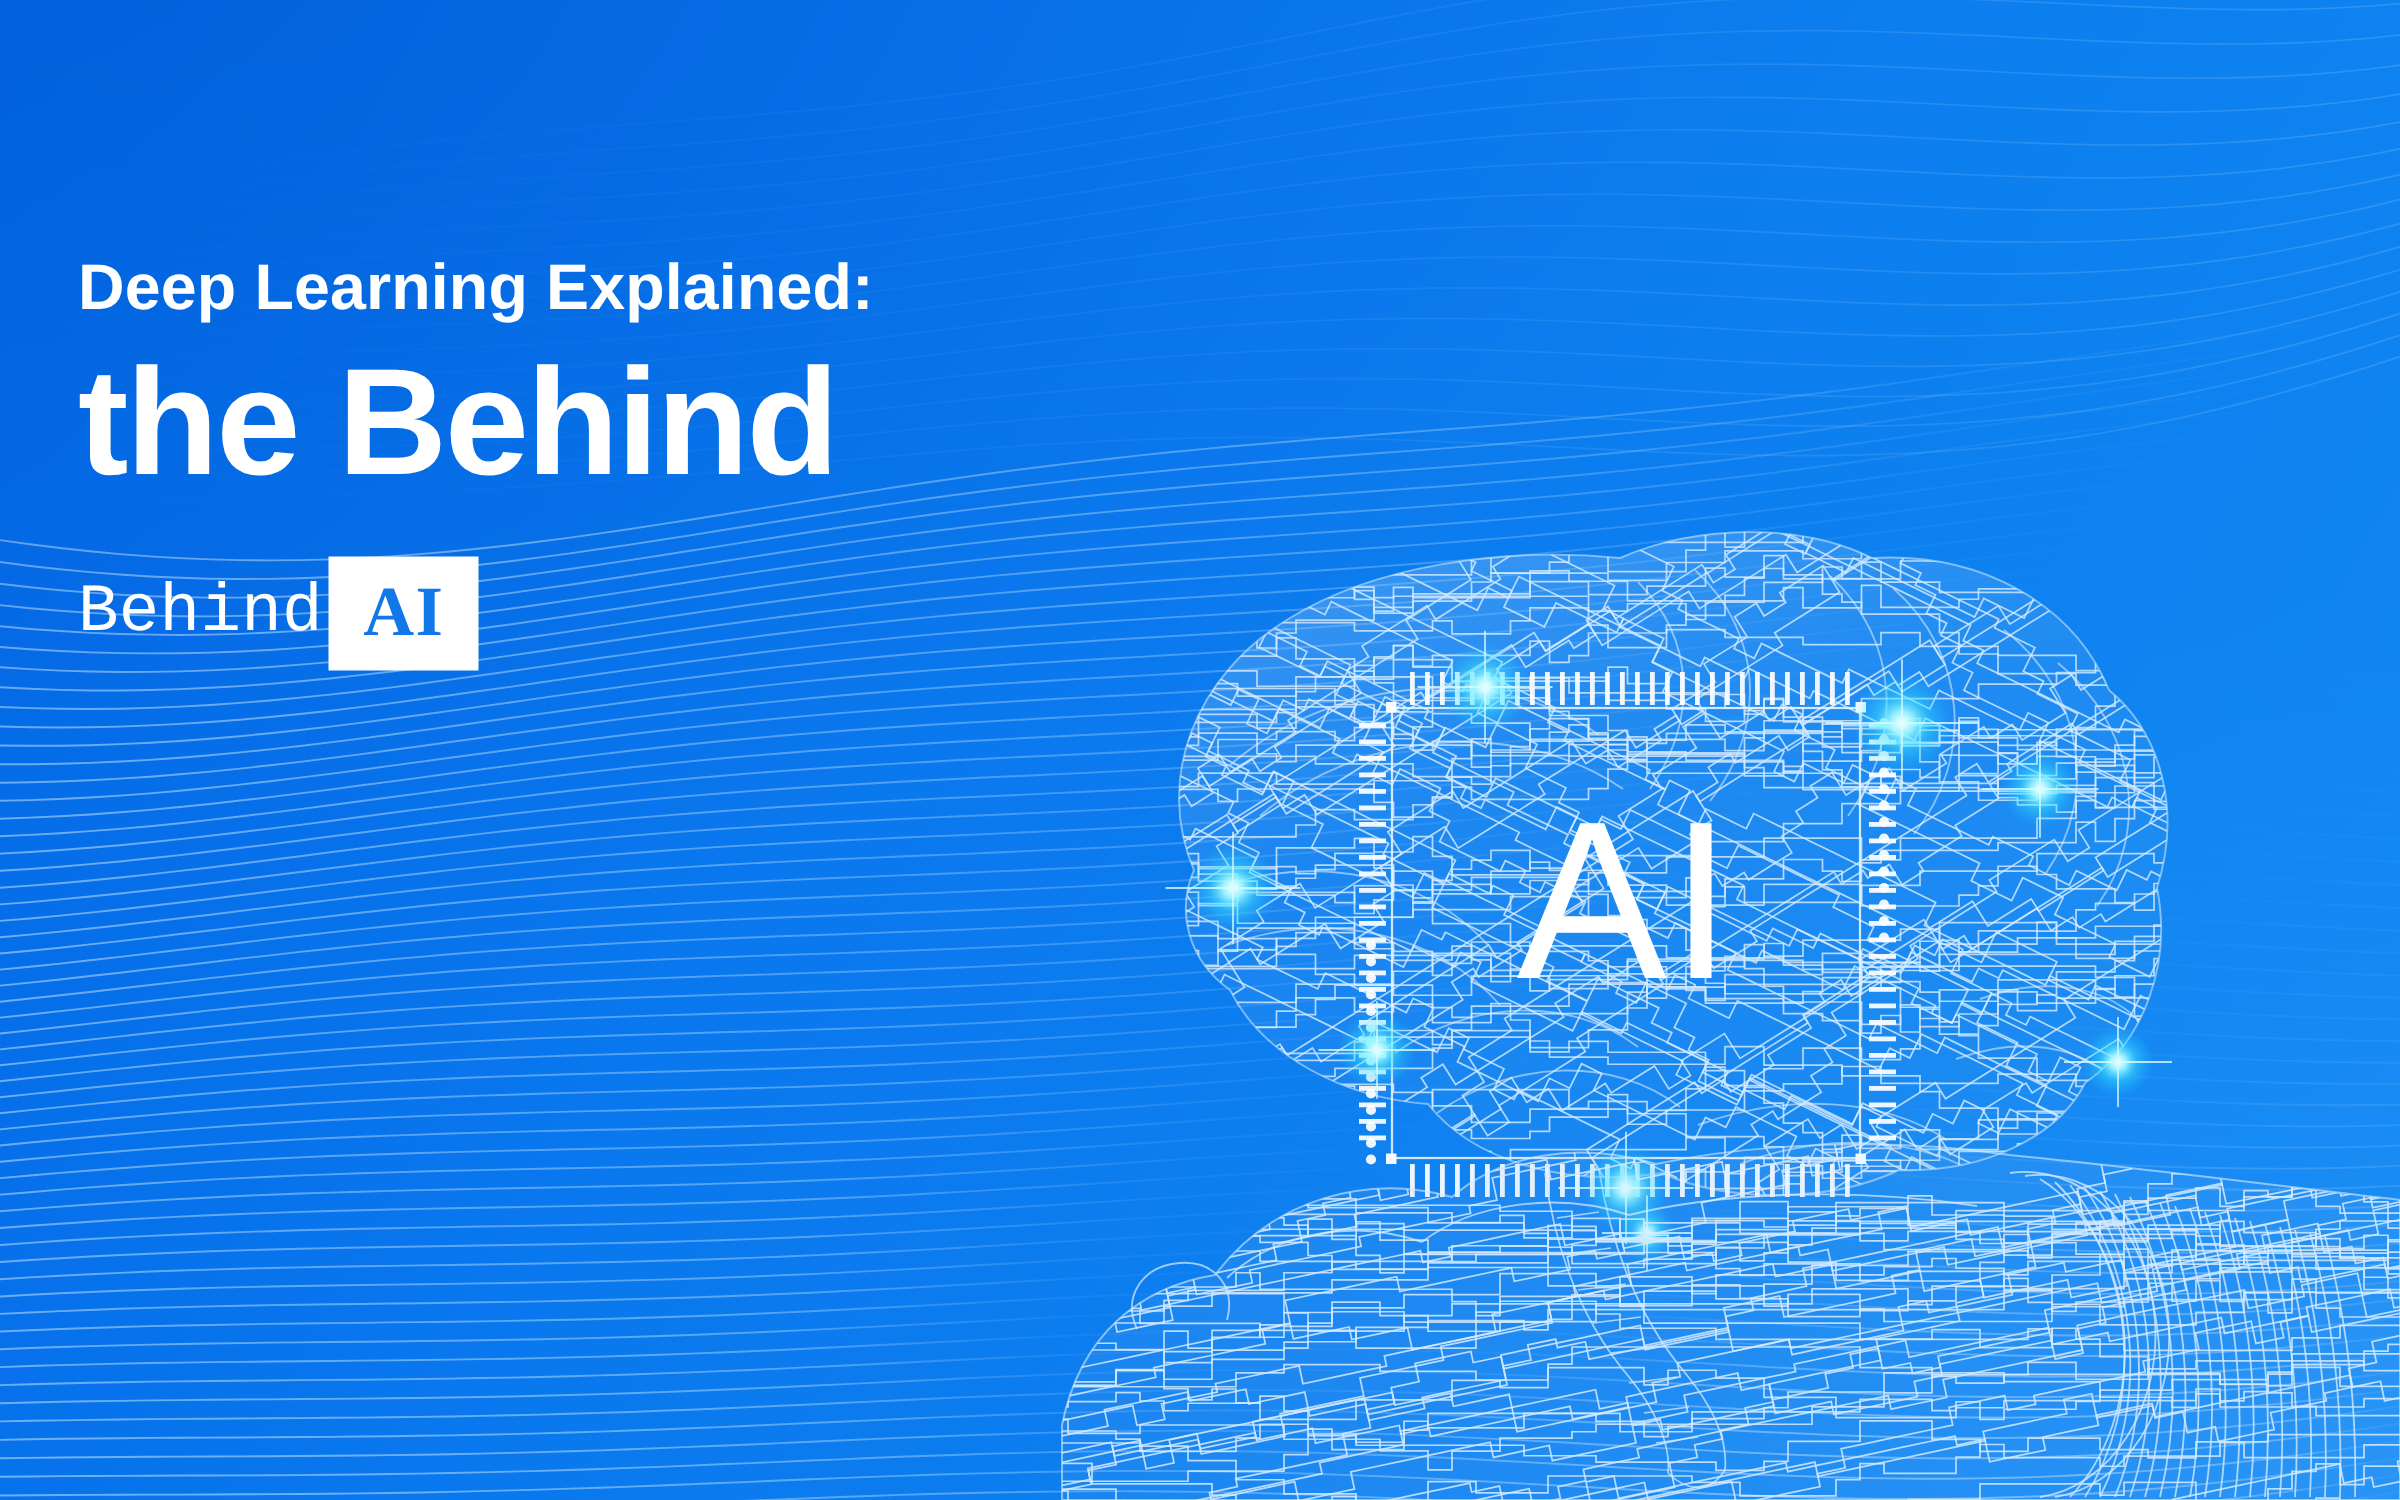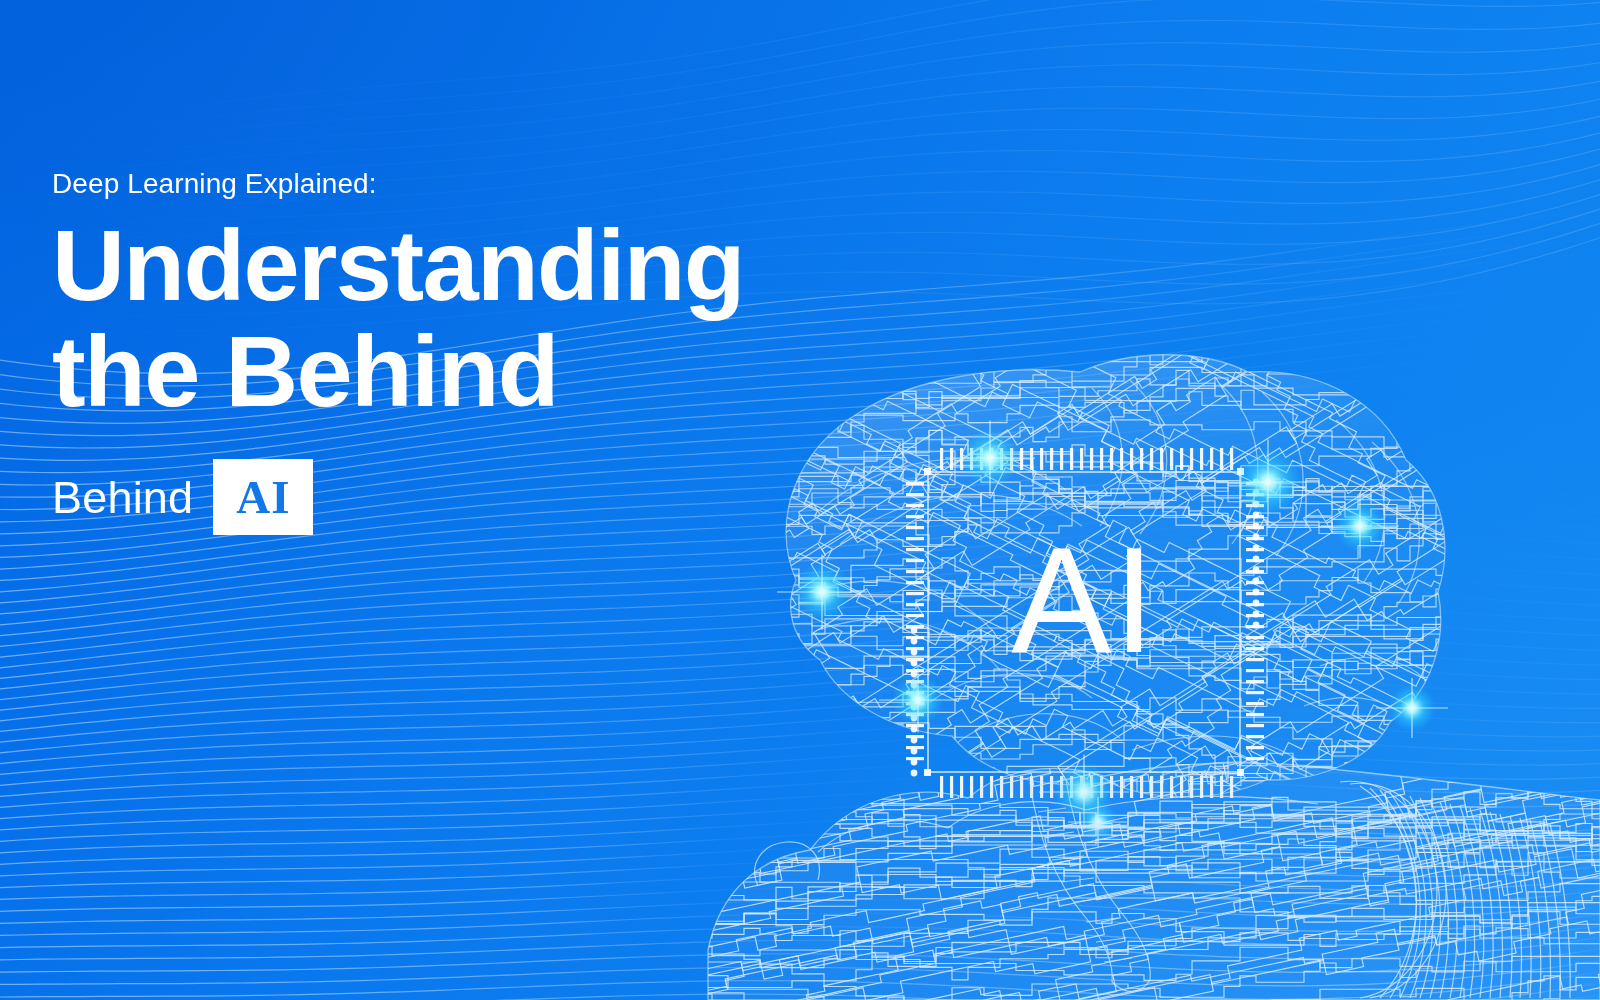--- a/index.html
+++ b/index.html
@@ -30,23 +30,23 @@
 
   
   #text-block {
     position:absolute;
     left:52px;
     top:168px;
     width:820px;
     z-index:20;
   }
   .eyebrow {
-    font-size:28px;
+    font-size:43px;
     line-height:1.12;
-    font-weight:400;
+    font-weight:700;
     color:#ffffff;
     letter-spacing:0.1px;
     white-space:nowrap;
   }
   .headline {
     margin-top:14px;
     font-size:101px;
     line-height:1.045;
     font-weight:700;
     color:#ffffff;
@@ -61,21 +61,22 @@
     align-items:center;
     gap:0px;
     height:78px;
   }
   .kicker-word {
     font-size:45px;
     font-weight:400;
     color:#ffffff;
     letter-spacing:0.2px;
     line-height:1;
-    padding-right:20px;
+    padding-right:4px;
+    font-family:Liberation Mono, monospace;
   }
   .kicker-badge {
     display:flex;
     align-items:center;
     justify-content:center;
     width:100px;
     height:76px;
     background:#ffffff;
   }
   .kicker-badge span {
@@ -651,21 +652,20 @@
             <path d="M840 492 A 390 487.5 0 0 1 860 668"></path>
             <path d="M850 494 A 406 507.5 0 0 1 870 668"></path>
           </g>
       </g>
     </svg>
   </div>
 
   <div id="text-block">
     <div class="eyebrow">Deep Learning Explained:</div>
     <div class="headline">
-      <span class="hl-line">Understanding</span>
       <span class="hl-line">the Behind</span>
     </div>
     <div class="kicker">
       <span class="kicker-word">Behind</span>
       <span class="kicker-badge">
         <span>AI</span>
       </span>
     </div>
   </div>
 

